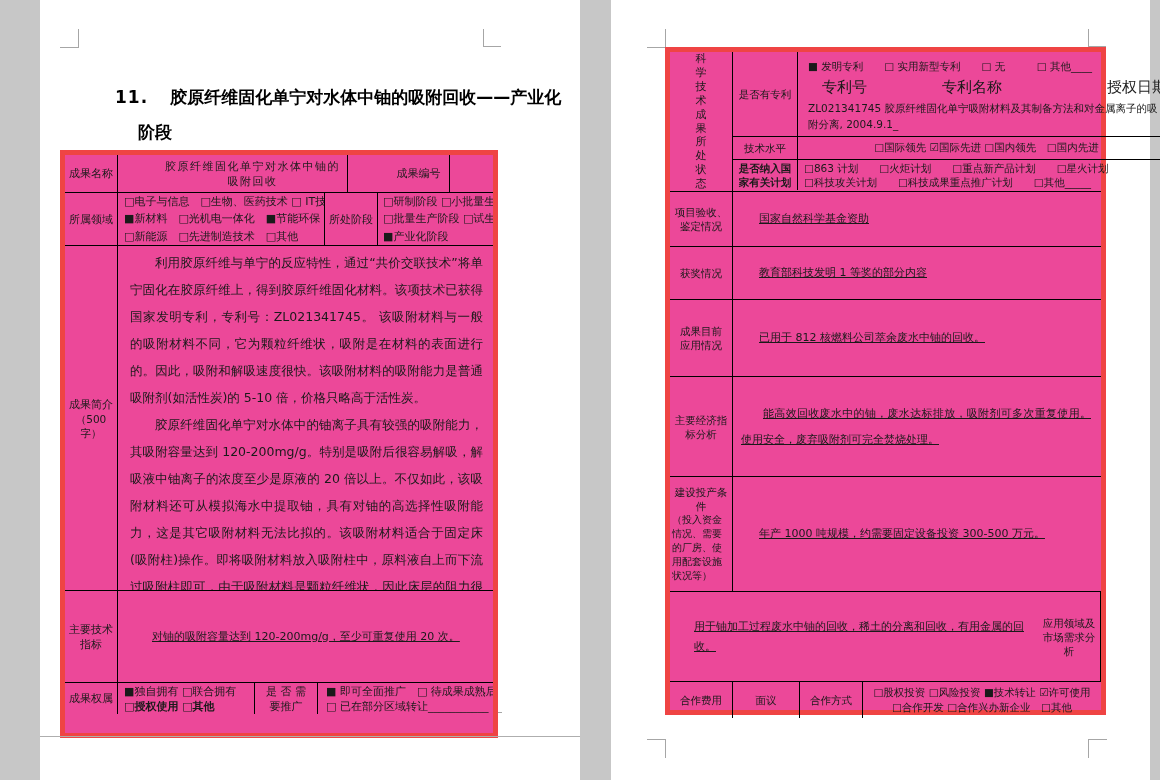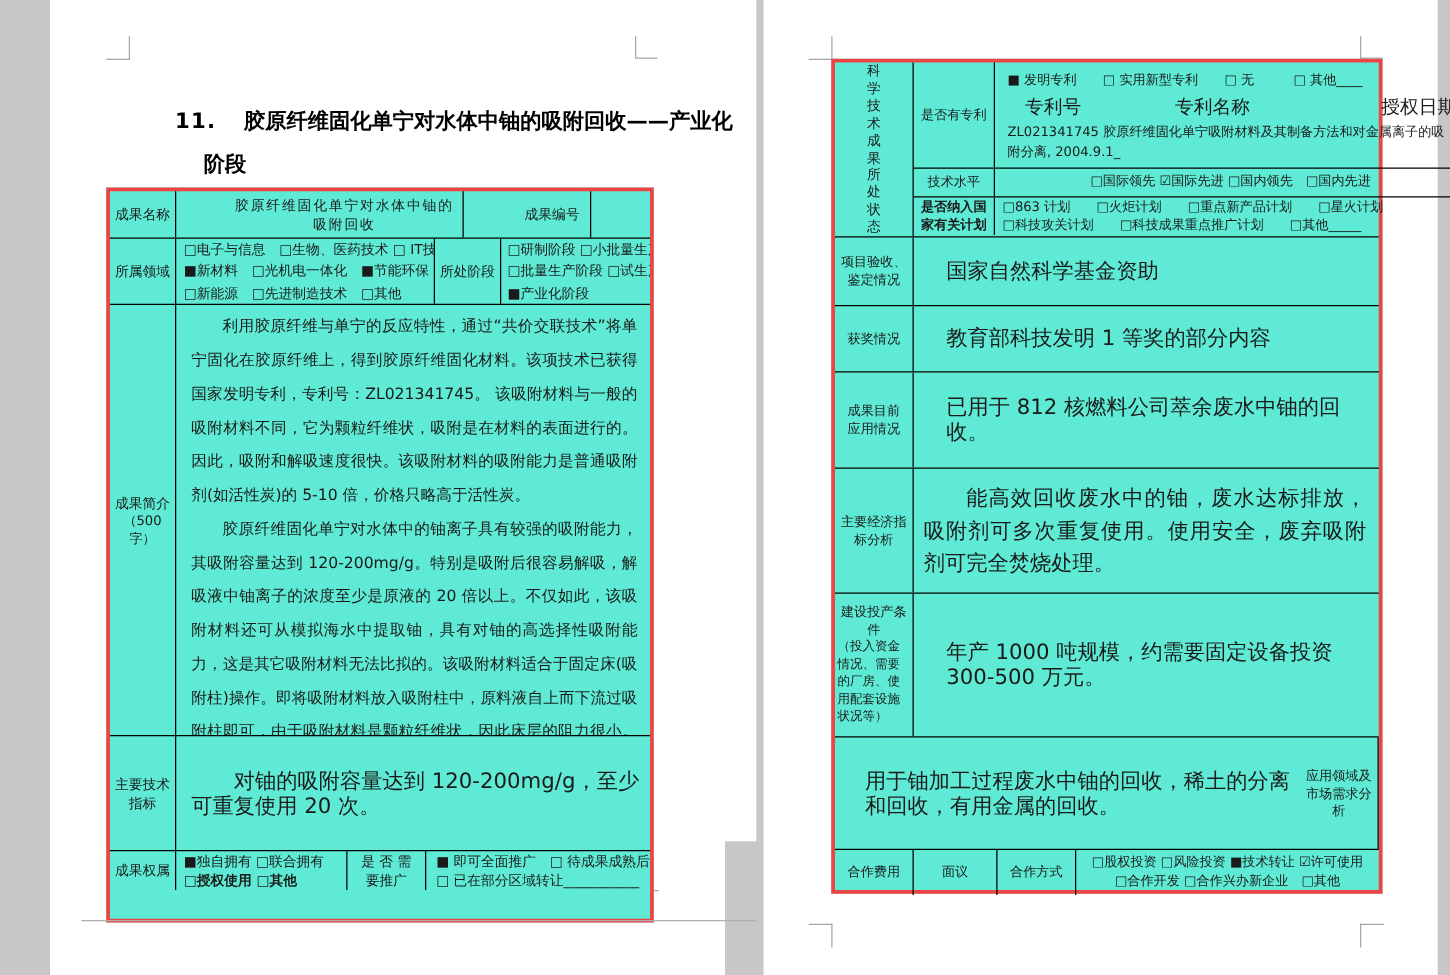--- a/index.html
+++ b/index.html
@@ -10,48 +10,48 @@
   .pagebottom{position:absolute;height:1px;background:#aeaeae;}
   .crop{position:absolute;width:18px;height:18px;}
   .crop.tl{border-right:1px solid #a6a6a6;border-bottom:1px solid #a6a6a6;}
   .crop.tr{border-left:1px solid #a6a6a6;border-bottom:1px solid #a6a6a6;}
   .crop.bl{border-right:1px solid #a6a6a6;border-top:1px solid #a6a6a6;}
   .crop.br{border-left:1px solid #a6a6a6;border-top:1px solid #a6a6a6;}
   .doc-title{position:absolute;left:75px;top:80px;width:480px;font-size:17px;font-weight:bold;
              line-height:35px;color:#000;}
   .doc-title .t2{padding-left:23px;}
   .doc-title .num{margin-right:22px;letter-spacing:1px;}
-  .tbl{position:absolute;border:3px solid #ef4444;box-sizing:border-box;background:#5eead4;}
+  .tbl{position:absolute;border:5px solid #ef4444;box-sizing:border-box;background:#ec4899;}
   .tr{display:flex;border-bottom:1px solid #000;box-sizing:border-box;}
   .tr.nb{border-bottom:none;}
   .td{border-right:1px solid #000;box-sizing:border-box;display:flex;flex-direction:column;
       align-items:center;justify-content:center;overflow:hidden;flex:none;}
   .td.last{border-right:none;flex:1;}
   .lbl{font-size:11px;text-align:center;line-height:15px;}
   .lbl.sm{font-size:10.5px;line-height:14px;}
   .chk{font-size:11px;line-height:17.5px;white-space:nowrap;}
-  .val{font-size:17px;line-height:20px;}
+  .val{font-size:11px;line-height:20px;text-decoration:underline;}
   .stack{display:flex;flex-direction:column;flex:1;}
   .vert{width:13px;font-size:11px;line-height:13.9px;word-break:break-all;text-align:center;}
   .cellpad{width:100%;box-sizing:border-box;}
   .summary{font-size:12.5px;line-height:27px;text-align:justify;padding:3px 10px 0 12px;}
   .summary p{margin:0;text-indent:2em;}
   .leftal{align-items:flex-start;justify-content:center;}
   .wrapnorm{white-space:normal;}
 </style>
 </head>
 <body>
 
 <div class="canvas">
 
   <div class="strip" style="left:0;width:40px;"></div>
   <div class="strip" style="left:580px;width:31px;"></div>
   <div class="strip" style="left:1150px;width:10px;"></div>
 
-  <div class="page" style="left:40px;width:540px;height:673px;margin-left:25px;">
+  <div class="page" style="left:40px;width:540px;height:673px;">
     <div class="crop tl" style="left:20px;top:29px;"></div>
     <div class="crop tr" style="left:443px;top:29px;"></div>
     <div class="crop bl" style="left:20px;top:712px;"></div>
     <div class="crop br" style="left:443px;top:712px;"></div>
 
     <div class="doc-title">
       <div><span class="num">11.</span><span>胶原纤维固化单宁对水体中铀的吸附回收——产业化</span></div>
       <div class="t2">阶段</div>
     </div>
 

